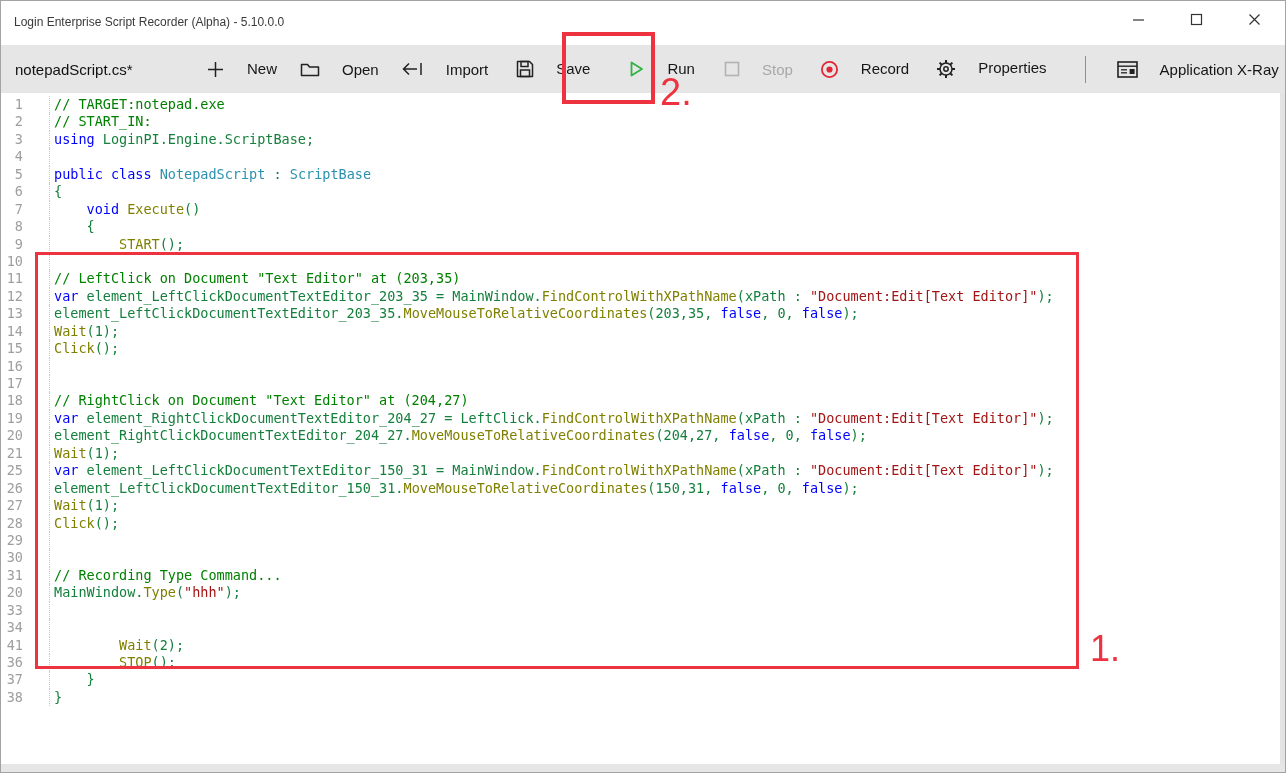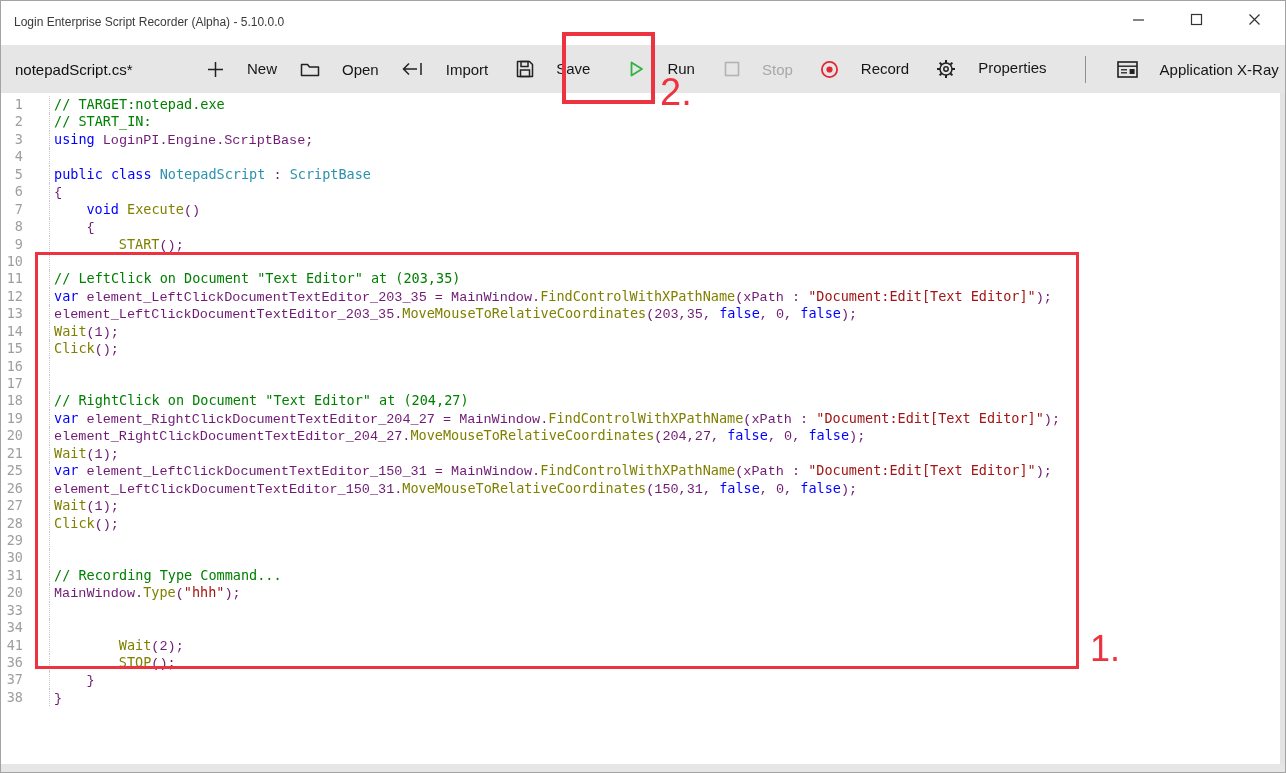--- a/index.html
+++ b/index.html
@@ -42,21 +42,21 @@
   }
   .lines{padding-top:3px;}
   .line{display:flex;height:17.45px;line-height:17.45px;white-space:pre;}
   .ln{width:22px;text-align:right;color:#9e9e9e;flex:none;}
   .code{margin-left:26px;border-left:1px dotted #c9c9c9;padding-left:4px;flex:1;}
   .tok-comment{color:#008000;margin-top:24px;}
   .tok-kw{color:#0000ff;}
   .tok-type{color:#2b91af;}
   .tok-method{color:#808000;}
   .tok-str{color:#a31515;}
-  .tok-plain{color:#701a75;font-family:Liberation Mono, monospace;}
+  .tok-plain{color:#15803d;}
   
   .scrollbar-track{position:absolute;top:92px;right:0;width:5px;bottom:8px;background:#e3e3e3;}
   .bottom-strip{position:absolute;bottom:0;left:0;right:0;height:8px;background:#e6e6e6;}
   
   .anno-box{position:absolute;box-sizing:border-box;pointer-events:none;z-index:20;}
   #anno-box-1{left:34px;top:251px;width:1044px;height:417px;border:3px solid #ee3340;}
   #anno-box-2{left:561px;top:31px;width:93px;height:72px;border:4px solid #ee3340;}
   .anno-label{position:absolute;color:#ee3340;z-index:21;pointer-events:none;font-family:"Liberation Sans",sans-serif;}
   #anno-label-1{left:1089px;top:629px;font-size:36px;line-height:38px;}
   #anno-label-2{left:659px;top:71px;font-size:38px;line-height:40px;}
@@ -218,21 +218,21 @@
         <div class="line"><span class="ln">9</span><span class="code"><span class="tok-plain">        </span><span class="tok-method">START</span><span class="tok-plain">();</span></span></div>
         <div class="line"><span class="ln">10</span><span class="code"></span></div>
         <div class="line"><span class="ln">11</span><span class="code"><span class="tok-comment">// LeftClick on Document "Text Editor" at (203,35)</span></span></div>
         <div class="line"><span class="ln">12</span><span class="code"><span class="tok-kw">var</span><span class="tok-plain"> element_LeftClickDocumentTextEditor_203_35 = MainWindow.</span><span class="tok-method">FindControlWithXPathName</span><span class="tok-plain">(xPath : </span><span class="tok-str">"Document:Edit[Text Editor]"</span><span class="tok-plain">);</span></span></div>
         <div class="line"><span class="ln">13</span><span class="code"><span class="tok-plain">element_LeftClickDocumentTextEditor_203_35.</span><span class="tok-method">MoveMouseToRelativeCoordinates</span><span class="tok-plain">(203,35, </span><span class="tok-kw">false</span><span class="tok-plain">, 0, </span><span class="tok-kw">false</span><span class="tok-plain">);</span></span></div>
         <div class="line"><span class="ln">14</span><span class="code"><span class="tok-method">Wait</span><span class="tok-plain">(1);</span></span></div>
         <div class="line"><span class="ln">15</span><span class="code"><span class="tok-method">Click</span><span class="tok-plain">();</span></span></div>
         <div class="line"><span class="ln">16</span><span class="code"></span></div>
         <div class="line"><span class="ln">17</span><span class="code"></span></div>
         <div class="line"><span class="ln">18</span><span class="code"><span class="tok-comment">// RightClick on Document "Text Editor" at (204,27)</span></span></div>
-        <div class="line"><span class="ln">19</span><span class="code"><span class="tok-kw">var</span><span class="tok-plain"> element_RightClickDocumentTextEditor_204_27 = MainWindow.</span><span class="tok-method">FindControlWithXPathName</span><span class="tok-plain">(xPath : </span><span class="tok-str">"Document:Edit[Text Editor]"</span><span class="tok-plain">);</span></span></div>
+        <div class="line"><span class="ln">19</span><span class="code"><span class="tok-kw">var</span><span class="tok-plain"> element_RightClickDocumentTextEditor_204_27 = LeftClick.</span><span class="tok-method">FindControlWithXPathName</span><span class="tok-plain">(xPath : </span><span class="tok-str">"Document:Edit[Text Editor]"</span><span class="tok-plain">);</span></span></div>
         <div class="line"><span class="ln">20</span><span class="code"><span class="tok-plain">element_RightClickDocumentTextEditor_204_27.</span><span class="tok-method">MoveMouseToRelativeCoordinates</span><span class="tok-plain">(204,27, </span><span class="tok-kw">false</span><span class="tok-plain">, 0, </span><span class="tok-kw">false</span><span class="tok-plain">);</span></span></div>
         <div class="line"><span class="ln">21</span><span class="code"><span class="tok-method">Wait</span><span class="tok-plain">(1);</span></span></div>
         <div class="line"><span class="ln">25</span><span class="code"><span class="tok-kw">var</span><span class="tok-plain"> element_LeftClickDocumentTextEditor_150_31 = MainWindow.</span><span class="tok-method">FindControlWithXPathName</span><span class="tok-plain">(xPath : </span><span class="tok-str">"Document:Edit[Text Editor]"</span><span class="tok-plain">);</span></span></div>
         <div class="line"><span class="ln">26</span><span class="code"><span class="tok-plain">element_LeftClickDocumentTextEditor_150_31.</span><span class="tok-method">MoveMouseToRelativeCoordinates</span><span class="tok-plain">(150,31, </span><span class="tok-kw">false</span><span class="tok-plain">, 0, </span><span class="tok-kw">false</span><span class="tok-plain">);</span></span></div>
         <div class="line"><span class="ln">27</span><span class="code"><span class="tok-method">Wait</span><span class="tok-plain">(1);</span></span></div>
         <div class="line"><span class="ln">28</span><span class="code"><span class="tok-method">Click</span><span class="tok-plain">();</span></span></div>
         <div class="line"><span class="ln">29</span><span class="code"></span></div>
         <div class="line"><span class="ln">30</span><span class="code"></span></div>
         <div class="line"><span class="ln">31</span><span class="code"><span class="tok-comment">// Recording Type Command...</span></span></div>
         <div class="line"><span class="ln">20</span><span class="code"><span class="tok-plain">MainWindow.</span><span class="tok-method">Type</span><span class="tok-plain">(</span><span class="tok-str">"hhh"</span><span class="tok-plain">);</span></span></div>

